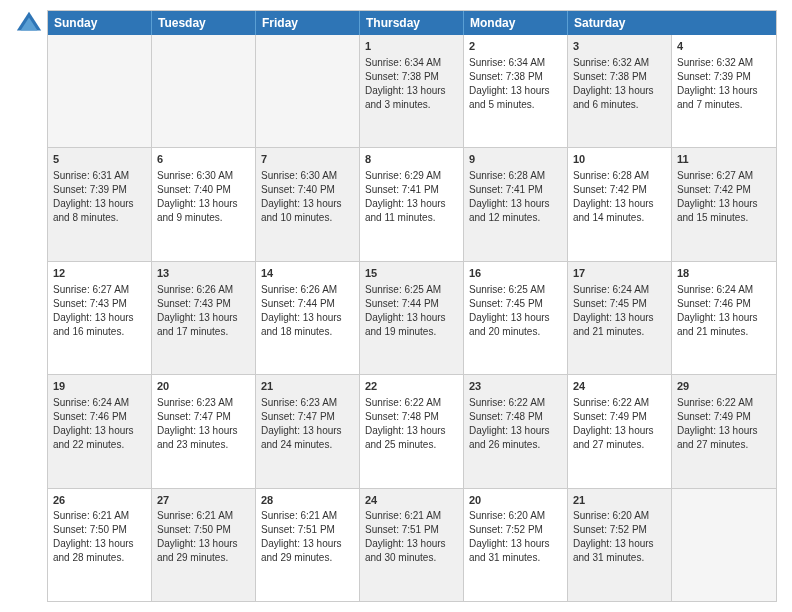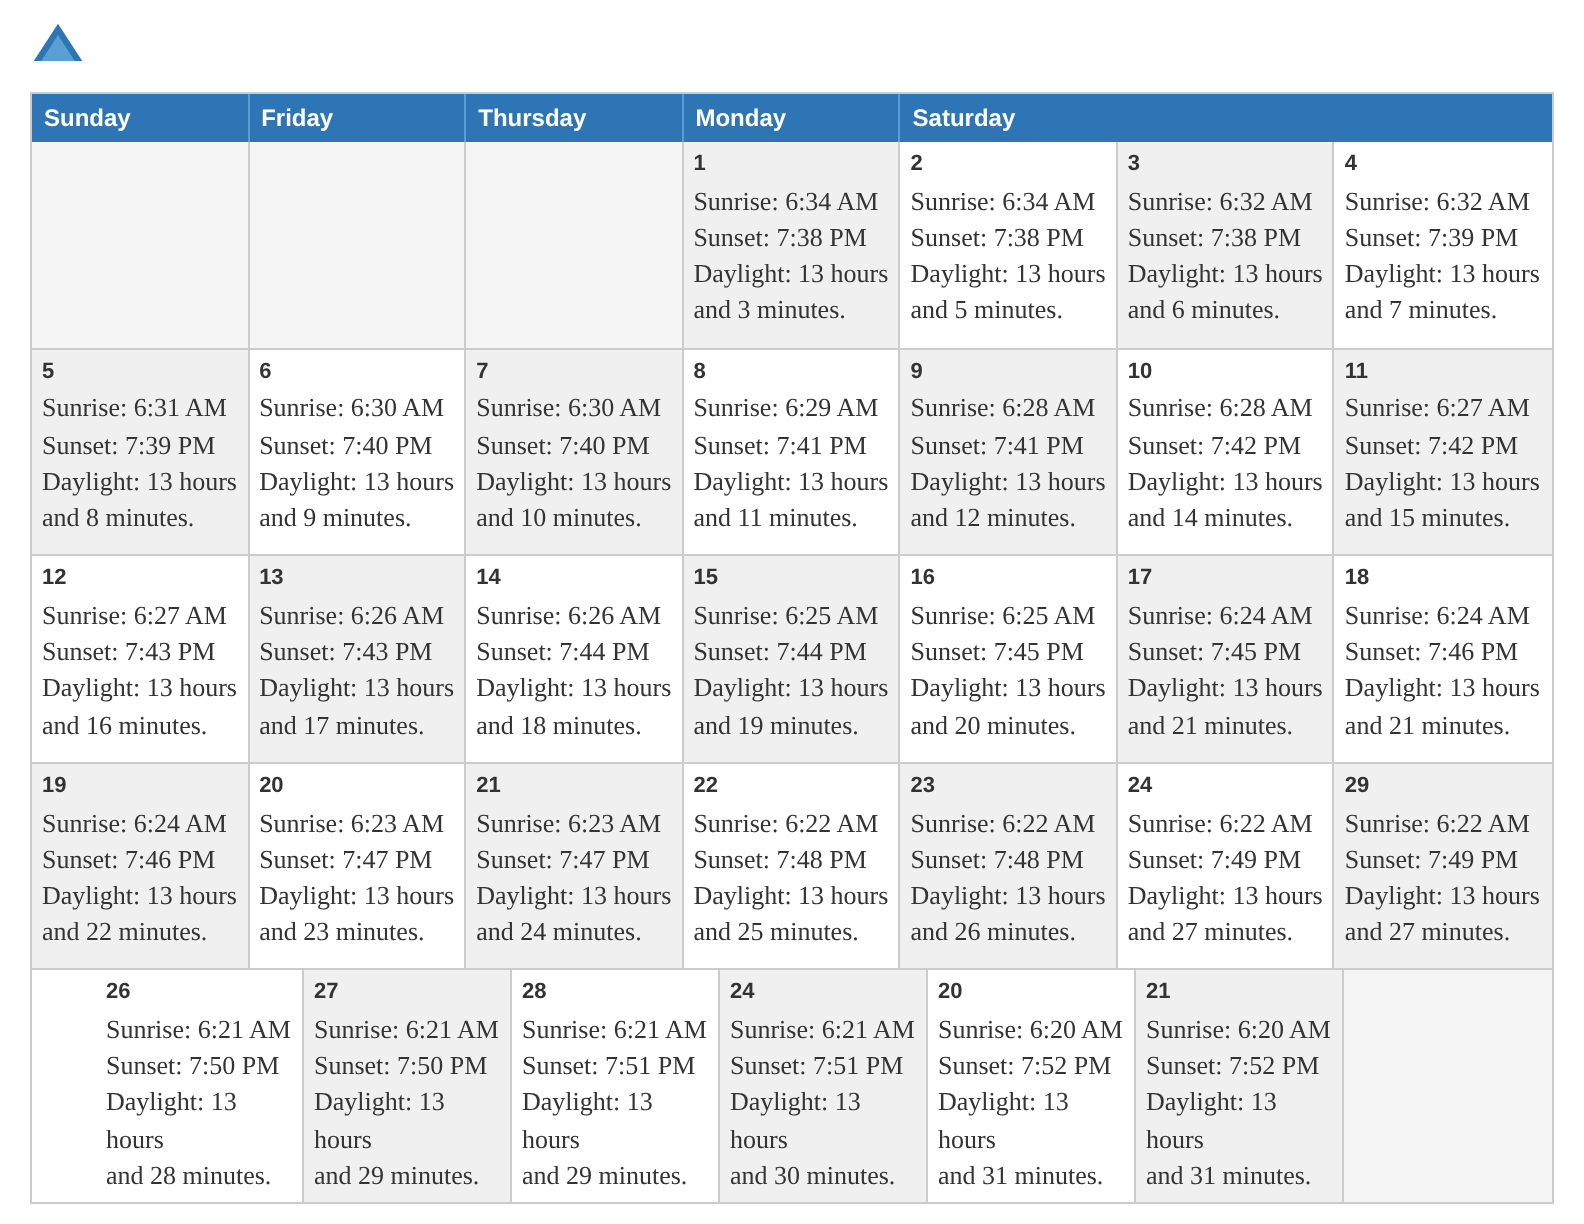--- a/index.html
+++ b/index.html
@@ -8,21 +8,20 @@
       background: #fff;
       width: 792px;
       height: 612px;
       overflow: hidden;
     }
     .page {
       width: 792px;
       height: 612px;
       padding: 10px 15px;
       display: flex;
-      flex-direction: column;
     }
     .header {
       display: flex;
       justify-content: space-between;
       align-items: flex-start;
       margin-bottom: 8px;
     }
     .logo {
       display: flex;
       align-items: center;
@@ -75,44 +74,43 @@
       flex: 1;
       display: flex;
       flex-direction: column;
     }
     .cal-row {
       display: grid;
       grid-template-columns: repeat(7, 1fr);
       flex: 1;
       border-bottom: 1px solid #ccc;
     }
-    .cal-row:last-child { border-bottom: none; margin-left: 32px; }
+    .cal-row:last-child { border-bottom: none; }
     .cal-cell {
       border-right: 1px solid #ccc;
       padding: 4px 5px;
       font-size: 9.5px;
       line-height: 1.35;
       color: #333;
       background: #fff;
       vertical-align: top;
     }
     .cal-cell:last-child { border-right: none; }
     .cal-cell.empty { background: #f5f5f5; }
     .cal-cell.shaded { background: #f0f0f0; }
     .day-num {
       font-size: 11px;
       font-weight: bold;
       margin-bottom: 2px;
       display: block;
     }
     .cell-text {
-      font-size: 13px;
+      font-size: 10px;
       color: #333;
       line-height: 1.4;
-      font-family: Liberation Serif, serif;
     }
   </style>
 </head>
 <body>
 
 <div class="page">
   <div class="header">
     <div class="logo">
       <svg class="logo-icon" viewBox="0 0 30 30">
         <polygon points="15,2 28,22 2,22" fill="#2e75b6"></polygon>
@@ -125,20 +123,21 @@
     </div>
     <div class="title-block">
       <div class="month-year"></div>
       <div class="location"></div>
     </div>
   </div>
 
   <div class="calendar">
     <div class="cal-header-row">
     <div class="cal-header-cell">Sunday</div>
+        <div class="cal-header-cell">Tuesday</div>
         <div class="cal-header-cell">Friday</div>
         <div class="cal-header-cell">Thursday</div>
         <div class="cal-header-cell">Monday</div>
         <div class="cal-header-cell">Saturday</div>
       </div>
     <div class="cal-body">
     <div class="cal-row">
           <div class="cal-cell empty"></div>
           <div class="cal-cell empty"></div>
           <div class="cal-cell empty"></div>

